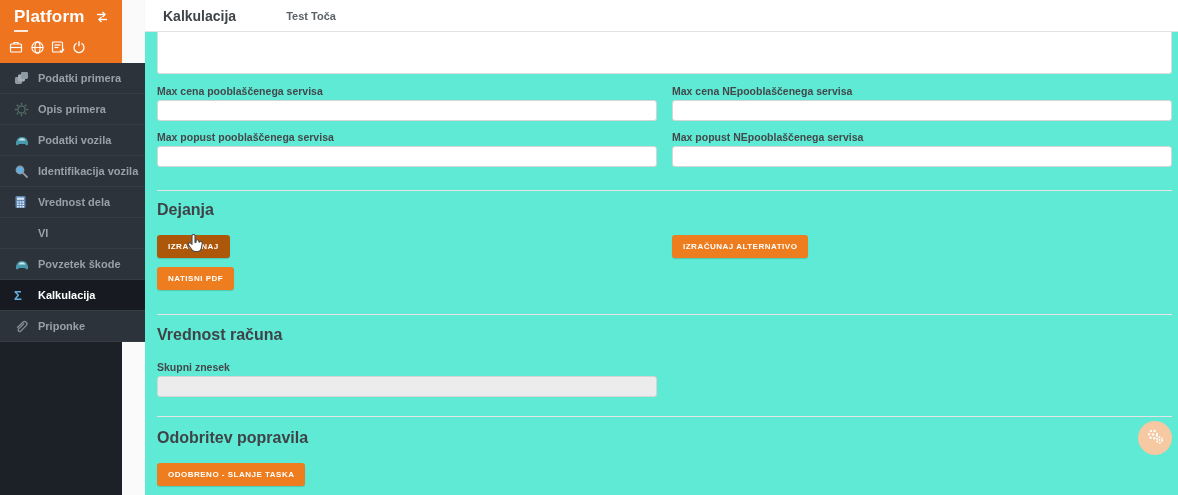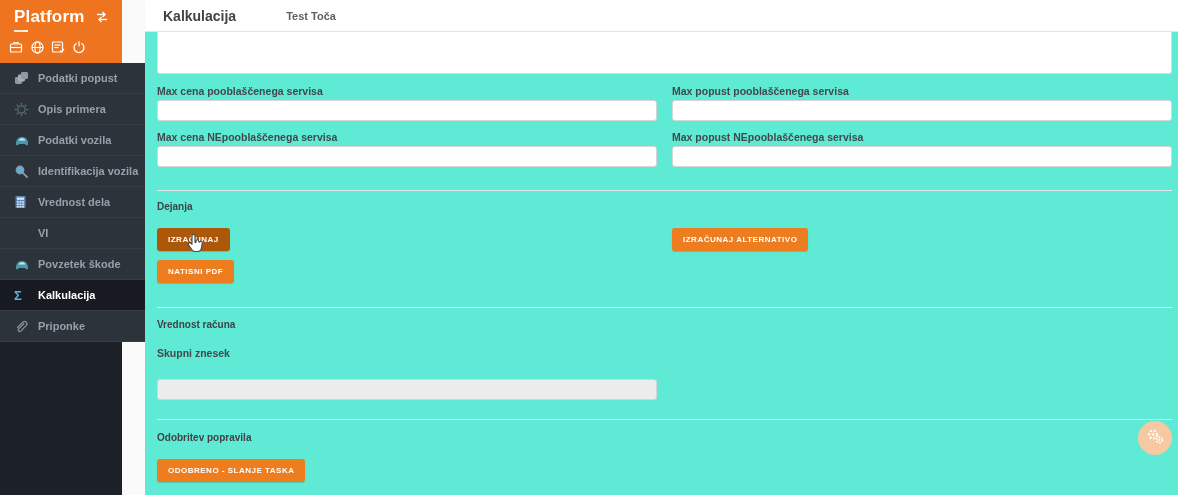--- a/index.html
+++ b/index.html
@@ -55,31 +55,31 @@
   .grid2{display:grid;grid-template-columns:1fr 1fr;column-gap:15px;}
   .fields-grid{margin-top:11px;row-gap:10px;}
   .field-label{display:block;font-size:10.5px;font-weight:700;color:#44484d;margin-bottom:3px;}
   .text-input{
     width:100%;height:21px;border:1px solid #d6d6d6;border-radius:3px;background:#fff;
     box-sizing:border-box;font-family:"Liberation Sans",sans-serif;font-size:11px;padding:0 6px;
   }
   .text-input:disabled{background:#ececec;border-color:#d5d5d5;}
   .divider{height:1px;background:#e5e5e5;}
   .d1{margin-top:23px;} .d2{margin-top:24px;} .d3{margin-top:19px;}
-  .section-title{font-size:10px;font-weight:700;color:#3f4347;}
+  .section-title{font-size:16px;font-weight:700;color:#3f4347;}
   .t1{margin-top:10px;} .t2{margin-top:11px;} .t3{margin-top:12px;}
   .btn-row{margin-top:16px;align-items:start;}
   .btn{
     display:inline-block;background:#ee7d1f;color:#fff;border:none;border-radius:3px;
     font-family:"Liberation Sans",sans-serif;font-size:8px;font-weight:700;letter-spacing:.5px;
     padding:7px 11px;cursor:pointer;box-shadow:0 1px 1px rgba(0,0,0,.15);white-space:nowrap;
   }
   .btn.pressed{background:#ad570a;}
   .btn-second{margin-top:9px;}
-  .total-label{display:block;font-size:10.5px;font-weight:700;color:#44484d;margin-top:17px;margin-bottom:20px;}
+  .total-label{display:block;font-size:10.5px;font-weight:700;color:#44484d;margin-top:17px;margin-bottom:3px;}
   
   .fab{
     position:absolute;left:1138px;top:421px;width:34px;height:34px;border-radius:50%;
     background:#f6c9a2;display:flex;align-items:center;justify-content:center;cursor:pointer;
   }
   .cursor-hand{position:absolute;left:186px;top:234px;pointer-events:none;}
 </style>
 </head>
 <body>
 
@@ -131,21 +131,21 @@
 
   <div class="menu">
     <div class="menu-item">
       <span class="mi-icon">
         <svg width="15" height="14" viewBox="0 0 15 14" fill="#8f99a3">
           <rect x="1" y="6" width="7" height="7" rx="1.4"></rect>
           <rect x="4" y="3.5" width="7" height="7" rx="1.4" fill="#a6afb8"></rect>
           <rect x="7" y="1" width="7" height="7" rx="1.4" fill="#8f99a3"></rect>
         </svg>
       </span>
-      <span>Podatki popust</span>
+      <span>Podatki primera</span>
     </div>
     <div class="menu-item">
       <span class="mi-icon">
         <svg width="15" height="15" viewBox="0 0 15 15" fill="none" stroke="#53726a" stroke-width="1.2">
           <circle cx="7.5" cy="7.5" r="3.6"></circle>
           <g stroke-width="1.4">
             <path d="M7.5 .8 v2"></path>
               <path d="M7.5 12.2 v2"></path>
               <path d="M.8 7.5 h2"></path>
               <path d="M12.2 7.5 h2"></path>
@@ -234,25 +234,25 @@
 <div class="content">
 
   <div class="partial-box"></div>
 
   <div class="grid2 fields-grid">
     <div class="field">
       <label class="field-label">Max cena pooblaščenega servisa</label>
       <input class="text-input" type="text" value="" style="">
     </div>
     <div class="field">
+      <label class="field-label">Max cena NEpooblaščenega servisa</label>
+      <input class="text-input" type="text" value="" style="">
+    </div>
+    <div class="field">
       <label class="field-label">Max popust pooblaščenega servisa</label>
-      <input class="text-input" type="text" value="" style="">
-    </div>
-    <div class="field">
-      <label class="field-label">Max cena NEpooblaščenega servisa</label>
       <input class="text-input" type="text" value="" style="">
     </div>
     <div class="field">
       <label class="field-label">Max popust NEpooblaščenega servisa</label>
       <input class="text-input" type="text" value="" style="">
     </div>
   </div>
 
   <div class="divider d1"></div>
 

